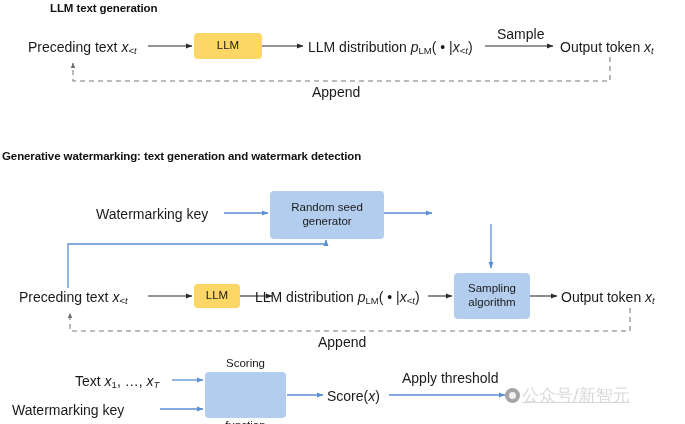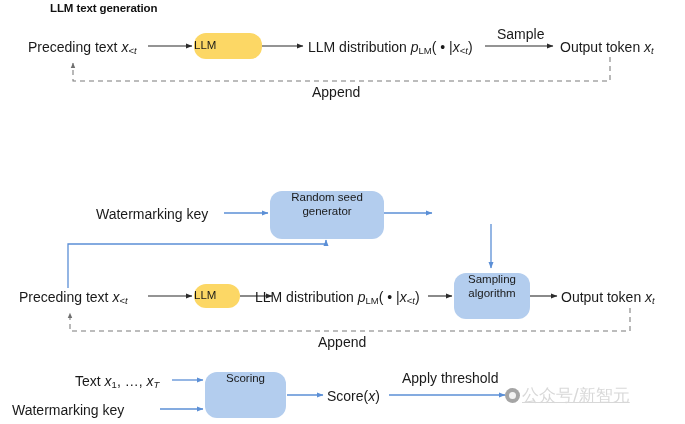--- a/index.html
+++ b/index.html
@@ -38,25 +38,25 @@
     font-size: 0.68em;
     vertical-align: -0.22em;
     font-style: italic;
   }
   .lbl sub.up { font-style: normal; }
 
   .box {
     position: absolute;
     display: flex;
     align-items: center;
-    justify-content: flex-start;
+    justify-content: center;
     text-align: center;
     font-size: 11.5px;
     line-height: 1.2;
-    border-radius: 12px;
+    border-radius: 4px;
     color: #1a1a1a;
     box-sizing: border-box;
   }
   .box-yellow { background: #fcd765; }
   .box-blue   { background: #b3cdee; }
 
   svg.edges {
     position: absolute;
     left: 0; top: 0;
     width: 685px;
@@ -172,20 +172,23 @@
   </div>
 
   <div class="lbl" style="left:560px; top:39px;">
     Output token <i>x</i><sub>t</sub>
   </div>
 
   <div class="lbl" style="left:312px; top:84px;">
     <span>Append</span>
   </div>
 
+  <div class="heading" style="left:2px; top:150px;">
+    <span>Generative watermarking: text generation and watermark detection</span>
+  </div>
 
   <div class="lbl" style="left:96px; top:206px;">
     <span>Watermarking key</span>
   </div>
 
   <div class="box box-blue" style="left:270px; top:191px; width:114px; height:48px; flex-direction:column;">
     <span>Random seed</span>
     <span>generator</span>
   </div>
 

